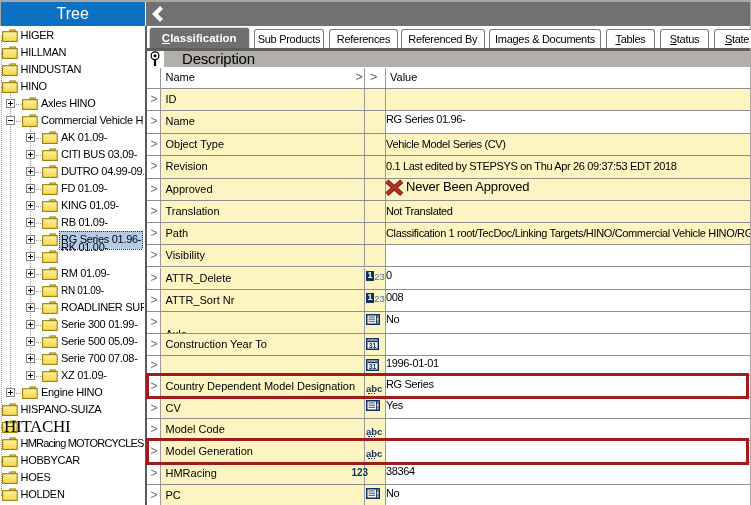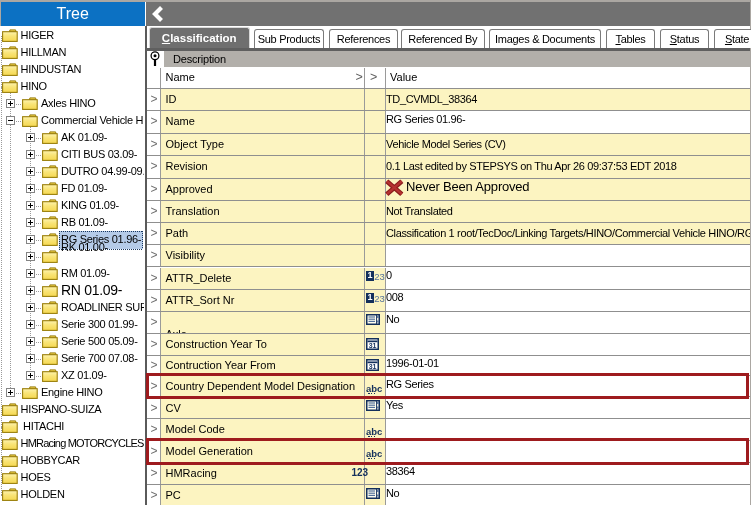--- a/index.html
+++ b/index.html
@@ -252,21 +252,21 @@
       <defs>
         <linearGradient id="fg15" x1="0" y1="0" x2="0" y2="1">
           <stop offset="0" stop-color="#fdf3ae"></stop>
           <stop offset="0.45" stop-color="#f9e477"></stop>
           <stop offset="1" stop-color="#f5d851"></stop>
         </linearGradient>
       </defs>
       <path d="M7.5 3 L7.9 0.9 L13.6 0.9 L14 3 Z" fill="#f2d44e" stroke="#9a7e0a" stroke-width="1"></path>
       <rect x="0.6" y="2.7" width="14.6" height="9.7" fill="url(#fg15)" stroke="#9a7e0a" stroke-width="1.1"></rect>
     </svg>
-<div class="ab" style="left:61px;top:256.5px;height:17px;line-height:17px;font-size:14px;letter-spacing:-0.3px;color:#000;white-space:nowrap;">RN 01.09-</div>
+<div class="ab" style="left:61px;top:256.5px;height:17px;line-height:17px;font-size:10px;letter-spacing:-0.3px;color:#000;white-space:nowrap;">RN 01.09-</div>
 <div class="ab" style="left:35.5px;top:282.0px;width:6.0px;height:1px;background-image:repeating-linear-gradient(to right,#9a9a9a 0 1px,transparent 1px 2px)"></div>
 <div class="ab" style="left:26px;top:277.5px;width:9px;height:9px;background:#fff;border:1px solid #848484"></div>
 <div class="ab" style="left:28px;top:281.5px;width:5px;height:1px;background:#000"></div>
 <div class="ab" style="left:30px;top:279.5px;width:1px;height:5px;background:#000"></div>
 <svg class="ab" style="left:41.5px;top:275.5px" width="16" height="13" viewBox="0 0 16 13">
       <defs>
         <linearGradient id="fg16" x1="0" y1="0" x2="0" y2="1">
           <stop offset="0" stop-color="#fdf3ae"></stop>
           <stop offset="0.45" stop-color="#f9e477"></stop>
           <stop offset="1" stop-color="#f5d851"></stop>
@@ -374,21 +374,21 @@
       <defs>
         <linearGradient id="fg23" x1="0" y1="0" x2="0" y2="1">
           <stop offset="0" stop-color="#fdf3ae"></stop>
           <stop offset="0.45" stop-color="#f9e477"></stop>
           <stop offset="1" stop-color="#f5d851"></stop>
         </linearGradient>
       </defs>
       <path d="M7.5 3 L7.9 0.9 L13.6 0.9 L14 3 Z" fill="#f2d44e" stroke="#9a7e0a" stroke-width="1"></path>
       <rect x="0.6" y="2.7" width="14.6" height="9.7" fill="url(#fg23)" stroke="#9a7e0a" stroke-width="1.1"></rect>
     </svg>
-<div class="ab" style="left:23px;top:392.5px;height:17px;line-height:17px;font-size:11px;letter-spacing:-0.3px;color:#000;white-space:nowrap;">HITACHI</div>
+<div class="ab" style="left:4px;top:392.5px;height:17px;line-height:17px;font-size:17px;letter-spacing:-0.3px;color:#000;white-space:nowrap;font-family:Liberation Serif, serif;">HITACHI</div>
 <div class="ab" style="left:1px;top:418.0px;width:1px;height:1px;background-image:repeating-linear-gradient(to right,#9a9a9a 0 1px,transparent 1px 2px)"></div>
 <svg class="ab" style="left:2px;top:411.5px" width="16" height="13" viewBox="0 0 16 13">
       <defs>
         <linearGradient id="fg24" x1="0" y1="0" x2="0" y2="1">
           <stop offset="0" stop-color="#fdf3ae"></stop>
           <stop offset="0.45" stop-color="#f9e477"></stop>
           <stop offset="1" stop-color="#f5d851"></stop>
         </linearGradient>
       </defs>
       <path d="M7.5 3 L7.9 0.9 L13.6 0.9 L14 3 Z" fill="#f2d44e" stroke="#9a7e0a" stroke-width="1"></path>
@@ -449,42 +449,41 @@
 <div class="ab" style="left:606px;top:28.5px;width:49px;height:19px;background:#fff;border:1px solid #7a7a7a;border-bottom:none;border-radius:3px 3px 0 0;color:#000;font-size:11px;letter-spacing:-0.3px;text-align:center;line-height:19px;white-space:nowrap;overflow:hidden;"><u>T</u>ables</div>
 <div class="ab" style="left:660px;top:28.5px;width:49px;height:19px;background:#fff;border:1px solid #7a7a7a;border-bottom:none;border-radius:3px 3px 0 0;color:#000;font-size:11px;letter-spacing:-0.3px;text-align:center;line-height:19px;white-space:nowrap;overflow:hidden;"><u>S</u>tatus</div>
 <div class="ab" style="left:714px;top:28.5px;width:70px;height:19px;background:#fff;border:1px solid #7a7a7a;border-bottom:none;border-radius:3px 3px 0 0;color:#000;font-size:11px;letter-spacing:-0.3px;text-align:center;line-height:19px;white-space:nowrap;overflow:hidden;"><u>S</u>tate Lists</div>
 <div class="ab" style="left:146px;top:48.3px;width:603.5px;height:2.5px;background:#5f5f5f"></div>
 <div class="ab" style="left:146.5px;top:50.8px;width:603px;height:16.7px;background:#fff">
     <svg class="ab" style="left:0.5px;top:0px" width="16" height="17" viewBox="0 0 16 17">
       <circle cx="8" cy="4.8" r="3.9" fill="#fff" stroke="#000" stroke-width="1.25"></circle>
       <circle cx="8" cy="4.8" r="1.5" fill="#000"></circle>
       <line x1="8" y1="8.7" x2="8" y2="15" stroke="#000" stroke-width="2.2"></line>
     </svg>
-    <div class="ab" style="left:17.5px;top:0;right:0;height:16.7px;background:#b2afaa;font-size:11px;letter-spacing:-0.2px;line-height:16.5px;color:#000;padding-left:9px;">Description</div>
+    <div class="ab" style="left:17.5px;top:0;right:0;height:16.7px;background:#b2afaa;font-size:15px;letter-spacing:-0.2px;line-height:16.5px;color:#000;padding-left:18px;">Description</div>
   </div>
 <div class="ab" style="left:146.5px;top:67.5px;width:603px;height:21.7px;background:#fff;border-bottom:1px solid #8f8f8f;font-size:11px;color:#000">
     <div class="ab" style="left:13.5px;top:0;width:1px;height:100%;background:#9a9a9a"></div>
     <div class="ab" style="left:217.5px;top:0;width:1px;height:100%;background:#9a9a9a"></div>
     <div class="ab" style="left:238px;top:0;width:1px;height:100%;background:#9a9a9a"></div>
     <div class="ab" style="left:19px;top:3px;">Name</div>
     <div class="ab" style="left:209px;top:2px;color:#5f5f5f;font-size:12.5px;">&gt;</div>
     <div class="ab" style="left:223.5px;top:2px;color:#5f5f5f;font-size:12.5px;">&gt;</div>
     <div class="ab" style="left:243.5px;top:3px;">Value</div>
   </div>
 <div class="ab" style="left:146.5px;top:88.7px;width:603px;height:22.5px;border-bottom:1px solid #8f8f8f;font-size:11px;color:#000;overflow:hidden">
     <div class="ab" style="left:0;top:0;width:13.5px;height:100%;background:#fff"></div>
     <div class="ab" style="left:13.5px;top:0;width:204px;height:100%;background:#fcf4c1"></div>
     <div class="ab" style="left:217.5px;top:0;width:20.5px;height:100%;background:#fcf4c1"></div>
     <div class="ab" style="left:238px;top:0;right:0;height:100%;background:#fcf4c1"></div>
     <div class="ab" style="left:13.5px;top:0;width:1px;height:100%;background:#9a9a9a"></div>
     <div class="ab" style="left:217.5px;top:0;width:1px;height:100%;background:#9a9a9a"></div>
     <div class="ab" style="left:238px;top:0;width:1px;height:100%;background:#9a9a9a"></div>
     <div class="ab" style="left:4px;top:0;height:21.5px;line-height:21.5px;color:#6f6f6f;font-size:12px;">&gt;</div>
     <div class="ab" style="left:19px;top:0;height:21.5px;line-height:21.5px;white-space:nowrap;">ID</div>
-<div class="ab" style="left:239.5px;top:0;height:21.5px;line-height:21.5px;letter-spacing:-0.35px;white-space:nowrap;">TD_CVMDL_38364</div>
 </div>
 <div class="ab" style="left:146.5px;top:111.2px;width:603px;height:22.499999999999986px;border-bottom:1px solid #8f8f8f;font-size:11px;color:#000;overflow:hidden">
     <div class="ab" style="left:0;top:0;width:13.5px;height:100%;background:#fff"></div>
     <div class="ab" style="left:13.5px;top:0;width:204px;height:100%;background:#fcf4c1"></div>
     <div class="ab" style="left:217.5px;top:0;width:20.5px;height:100%;background:#fcf4c1"></div>
     <div class="ab" style="left:238px;top:0;right:0;height:100%;background:#fff"></div>
     <div class="ab" style="left:13.5px;top:0;width:1px;height:100%;background:#9a9a9a"></div>
     <div class="ab" style="left:217.5px;top:0;width:1px;height:100%;background:#9a9a9a"></div>
     <div class="ab" style="left:238px;top:0;width:1px;height:100%;background:#9a9a9a"></div>
     <div class="ab" style="left:4px;top:0;height:21.499999999999986px;line-height:21.499999999999986px;color:#6f6f6f;font-size:12px;">&gt;</div>
@@ -637,21 +636,20 @@
 </div>
 <div class="ab" style="left:146.5px;top:355.9px;width:603px;height:20.30000000000001px;border-bottom:1px solid #8f8f8f;font-size:11px;color:#000;overflow:hidden">
     <div class="ab" style="left:0;top:0;width:13.5px;height:100%;background:#fff"></div>
     <div class="ab" style="left:13.5px;top:0;width:204px;height:100%;background:#fcf4c1"></div>
     <div class="ab" style="left:217.5px;top:0;width:20.5px;height:100%;background:#fcf4c1"></div>
     <div class="ab" style="left:238px;top:0;right:0;height:100%;background:#fff"></div>
     <div class="ab" style="left:13.5px;top:0;width:1px;height:100%;background:#9a9a9a"></div>
     <div class="ab" style="left:217.5px;top:0;width:1px;height:100%;background:#9a9a9a"></div>
     <div class="ab" style="left:238px;top:0;width:1px;height:100%;background:#9a9a9a"></div>
     <div class="ab" style="left:4px;top:0;height:19.30000000000001px;line-height:19.30000000000001px;color:#6f6f6f;font-size:12px;">&gt;</div>
-    <div class="ab" style="left:19px;top:0;height:19.30000000000001px;line-height:19.30000000000001px;white-space:nowrap;">Contruction Year From</div>
 <svg style="position:absolute;left:219.5px;top:3.5px" width="13" height="12" viewBox="0 0 13 12">
       <rect x="0.75" y="0.75" width="11.5" height="10.5" fill="#fff" stroke="#14305c" stroke-width="1.5"></rect>
       <rect x="1.5" y="2.5" width="10" height="1.7" fill="#14305c"></rect>
       <text x="6.6" y="10" font-family="Liberation Sans" font-size="7px" font-weight="bold" fill="#14305c" text-anchor="middle">31</text>
     </svg>
 <div class="ab" style="left:239.5px;top:1.5px;line-height:13px;letter-spacing:-0.35px;white-space:nowrap;">1996-01-01</div>
 </div>
 <div class="ab" style="left:146.5px;top:376.2px;width:603px;height:21.30000000000001px;border-bottom:1px solid #8f8f8f;font-size:11px;color:#000;overflow:hidden">
     <div class="ab" style="left:0;top:0;width:13.5px;height:100%;background:#fff"></div>
     <div class="ab" style="left:13.5px;top:0;width:204px;height:100%;background:#fcf4c1"></div>

